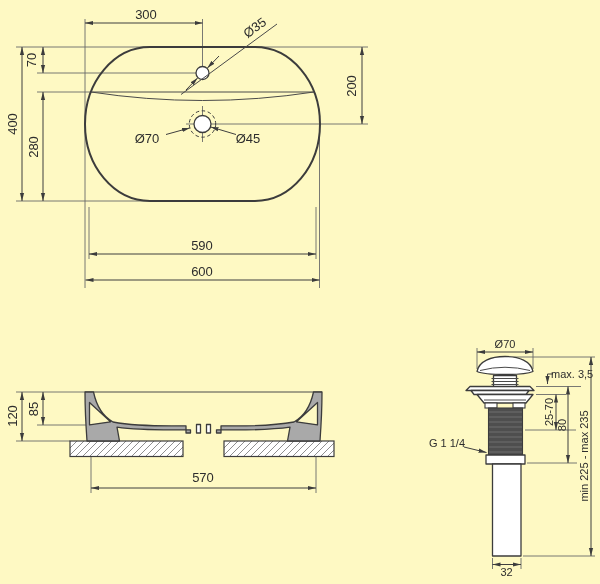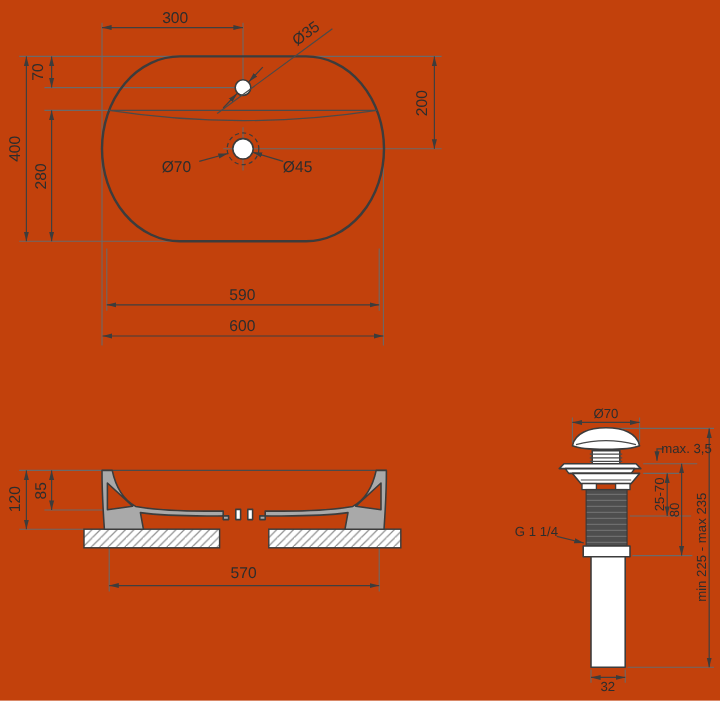--- a/index.html
+++ b/index.html
@@ -1,16 +1,16 @@
 <!DOCTYPE html>
 <html><head>
 <meta charset="utf-8">
 <style>
   html,body{margin:0;padding:0;background:#ffffff;}
-  .canvas{position:relative;width:600px;height:584px;background:#c2410c;overflow:hidden;
+  .canvas{position:relative;width:600px;height:584px;background:#fef9c3;overflow:hidden;
           font-family:"Liberation Sans", sans-serif;}
   svg{display:block}
   .o2{stroke:#3c3c3c;stroke-width:2;fill:none;stroke-linejoin:round}
   .o1{stroke:#3c3c3c;stroke-width:1.3;fill:#fff;stroke-linejoin:round}
   .thin{stroke:#4a4a4a;stroke-width:1;fill:none}
   .ext{stroke:#6a6a6a;stroke-width:0.9;fill:none}
   .dim{stroke:#3f3f3f;stroke-width:1;fill:none}
   .dash{stroke:#3c3c3c;stroke-width:1;fill:none;stroke-dasharray:3.5 2.6}
   .sect{fill:#a9a9a9;stroke:#3c3c3c;stroke-width:1.3;fill-rule:evenodd;stroke-linejoin:round}
   .lbl{font-family:"Liberation Sans", sans-serif;font-size:13px;fill:#2d2d2d}

